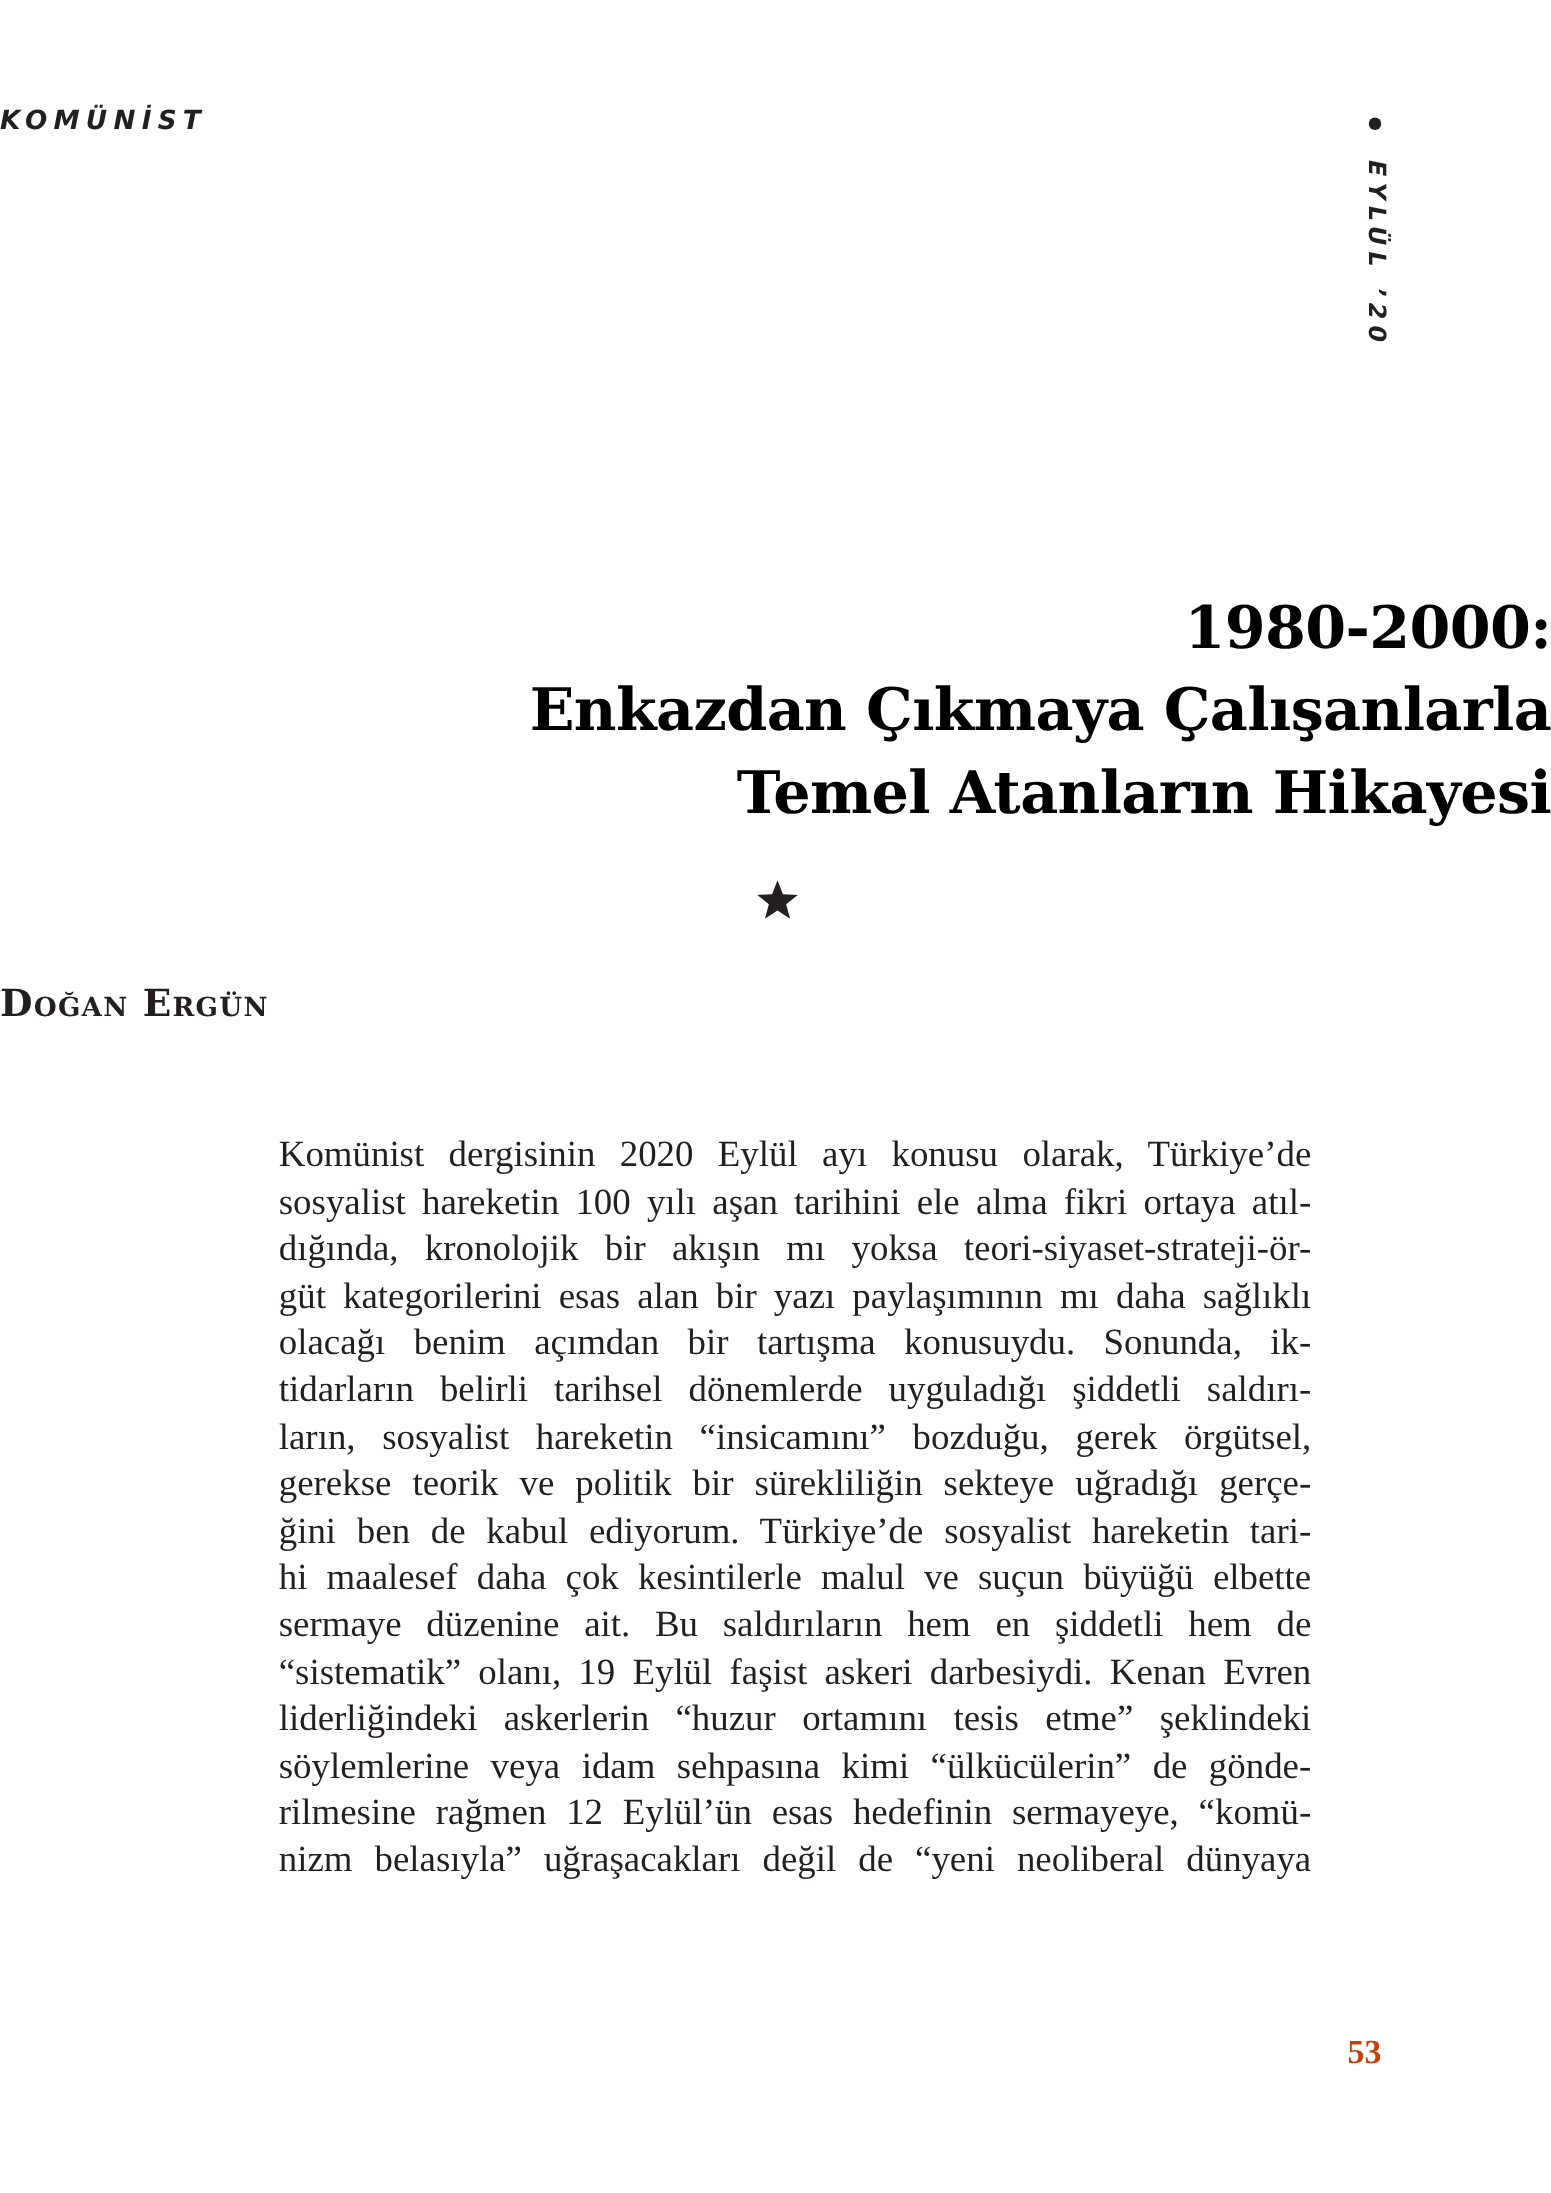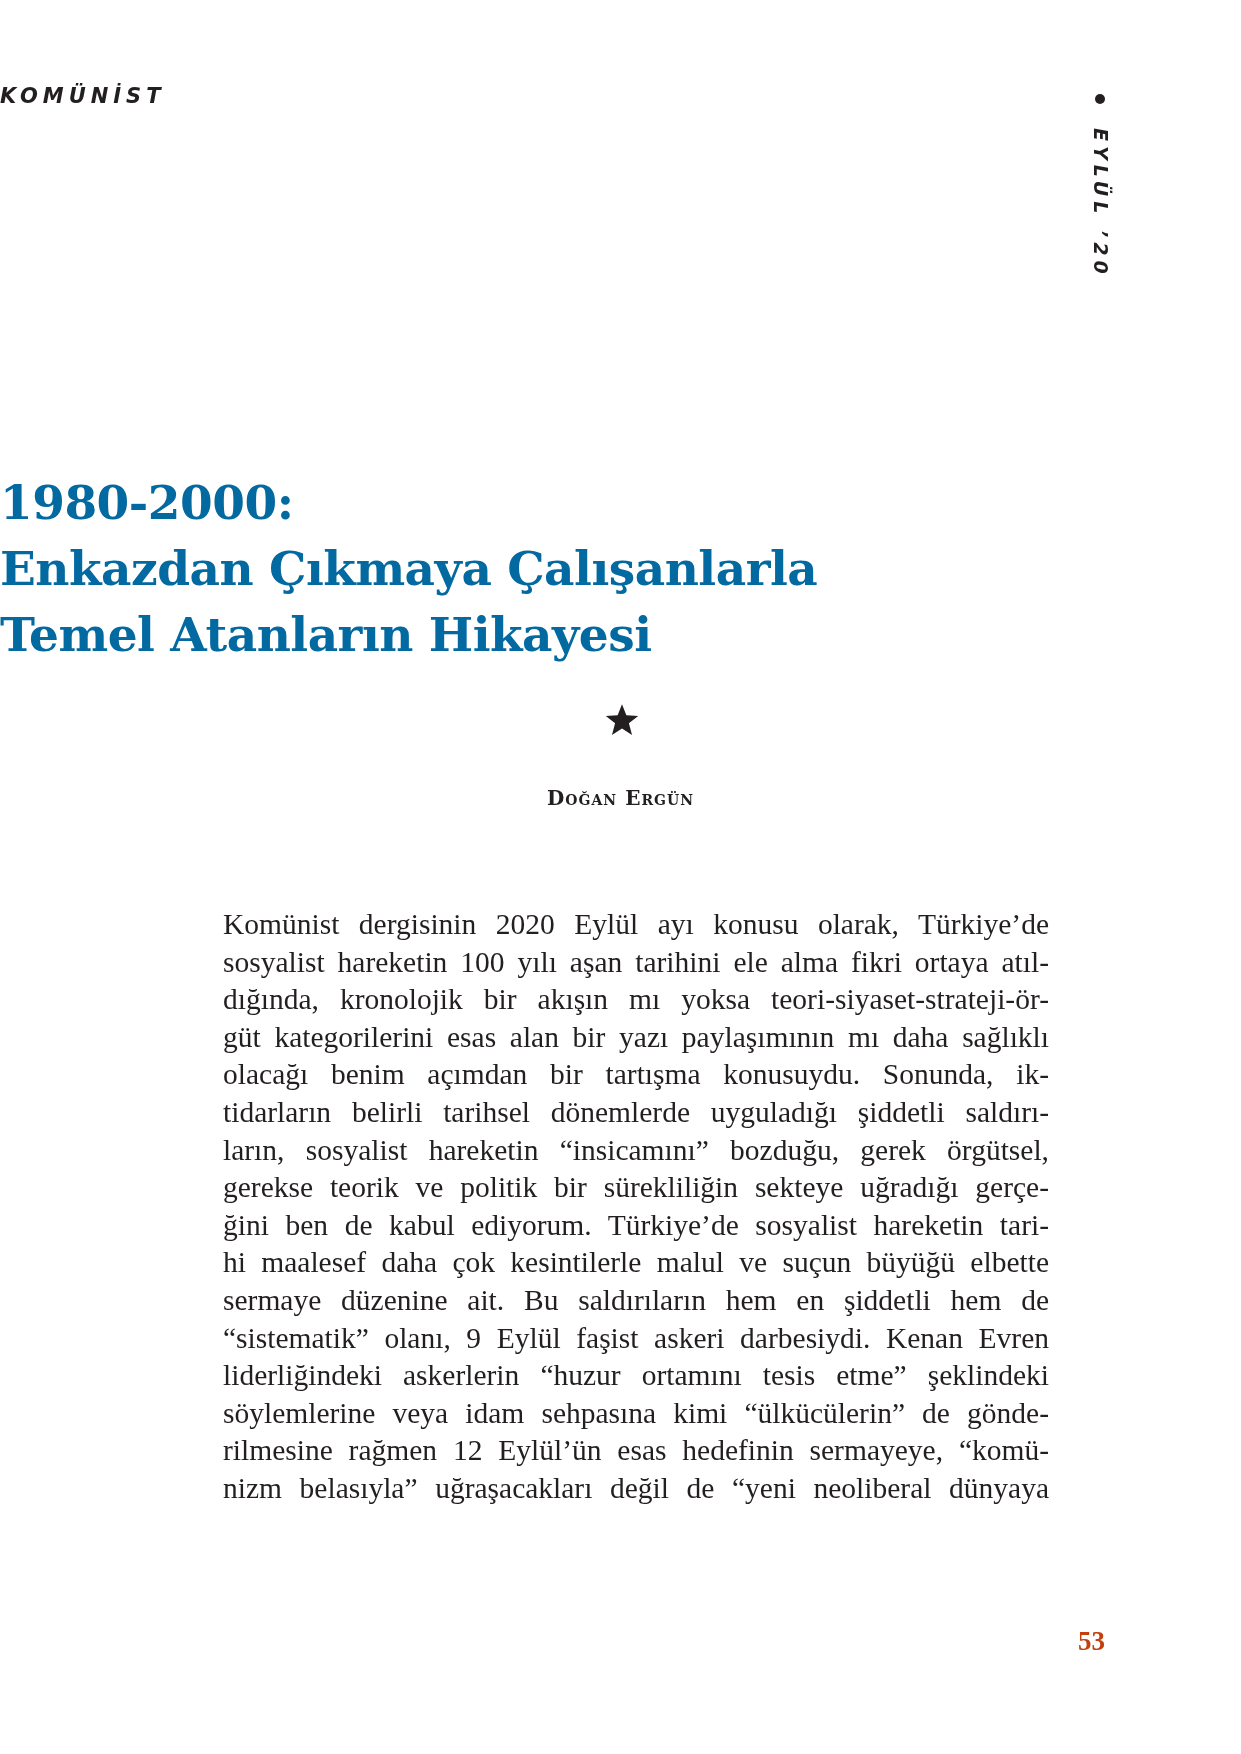--- a/index.html
+++ b/index.html
@@ -9,30 +9,30 @@
     font-family:"DejaVu Sans", sans-serif; font-weight:bold; font-style:italic;
     font-size:21px; letter-spacing:5px; color:#231f20;
   }
   .bullet { position:absolute; left:1095px; top:94px; width:10px; height:10px; border-radius:50%; background:#231f20; }
   .vertical-date {
     position:absolute; left:1088px; top:128px; width:24px;
     writing-mode:vertical-rl; font-family:"DejaVu Sans", sans-serif; font-weight:bold; font-style:italic;
     font-size:19px; letter-spacing:5px; color:#231f20; white-space:nowrap;
   }
   .title {
-    position:absolute; left:0; width:1241px; top:470px; text-align:left;
-    font-family:"DejaVu Serif", serif; font-weight:bold; font-size:47px; line-height:66px; color:#0369a1;
+    position:absolute; left:0; width:1241px; top:470px; text-align:right;
+    font-family:"DejaVu Serif", serif; font-weight:bold; font-size:47px; line-height:66px; color:#000000;
   }
   .title div { letter-spacing:-0.5px; }
   .star {
     position:absolute; left:604px; top:702px; width:36px; height:36px;
   }
   .author {
-    position:absolute; left:0; width:1241px; top:786px; text-align:center;
-    font-family:"DejaVu Serif", serif; font-weight:bold; font-size:20px; letter-spacing:1px;
+    position:absolute; left:0; width:1241px; top:786px; 
+    font-family:"DejaVu Serif", serif; font-weight:bold; font-size:30px; letter-spacing:1px;
     font-variant:small-caps; color:#231f20;
   }
   .body-text {
     position:absolute; left:207px; top:906px; width:826px;
     font-family:"Liberation Serif", serif; font-size:29.5px; line-height:37.6px; color:#231f20;margin-left:16px;
   }
   .line { display:block; text-align:justify; text-align-last:justify; white-space:nowrap; height:37.6px; }
   .line.last { text-align-last:justify; }
   .page-number {
     position:absolute; left:1078px; top:1626px;
@@ -63,20 +63,20 @@
   <span class="line">sosyalist hareketin 100 yılı aşan tarihini ele alma fikri ortaya atıl-</span>
   <span class="line">dığında, kronolojik bir akışın mı yoksa teori-siyaset-strateji-ör-</span>
   <span class="line">güt kategorilerini esas alan bir yazı paylaşımının mı daha sağlıklı</span>
   <span class="line">olacağı benim açımdan bir tartışma konusuydu. Sonunda, ik-</span>
   <span class="line">tidarların belirli tarihsel dönemlerde uyguladığı şiddetli saldırı-</span>
   <span class="line">ların, sosyalist hareketin “insicamını” bozduğu, gerek örgütsel,</span>
   <span class="line">gerekse teorik ve politik bir sürekliliğin sekteye uğradığı gerçe-</span>
   <span class="line">ğini ben de kabul ediyorum. Türkiye’de sosyalist hareketin tari-</span>
   <span class="line">hi maalesef daha çok kesintilerle malul ve suçun büyüğü elbette</span>
   <span class="line">sermaye düzenine ait. Bu saldırıların hem en şiddetli hem de</span>
-  <span class="line">“sistematik” olanı, 9 Eylül faşist askeri darbesiydi. Kenan Evren</span>
+  <span class="line">“sistematik” olanı, 19 Eylül faşist askeri darbesiydi. Kenan Evren</span>
   <span class="line">liderliğindeki askerlerin “huzur ortamını tesis etme” şeklindeki</span>
   <span class="line">söylemlerine veya idam sehpasına kimi “ülkücülerin” de gönde-</span>
   <span class="line">rilmesine rağmen 12 Eylül’ün esas hedefinin sermayeye, “komü-</span>
   <span class="line last">nizm belasıyla” uğraşacakları değil de “yeni neoliberal dünyaya</span>
 </div>
 
 <div class="page-number">53</div>
 
 </body></html>

